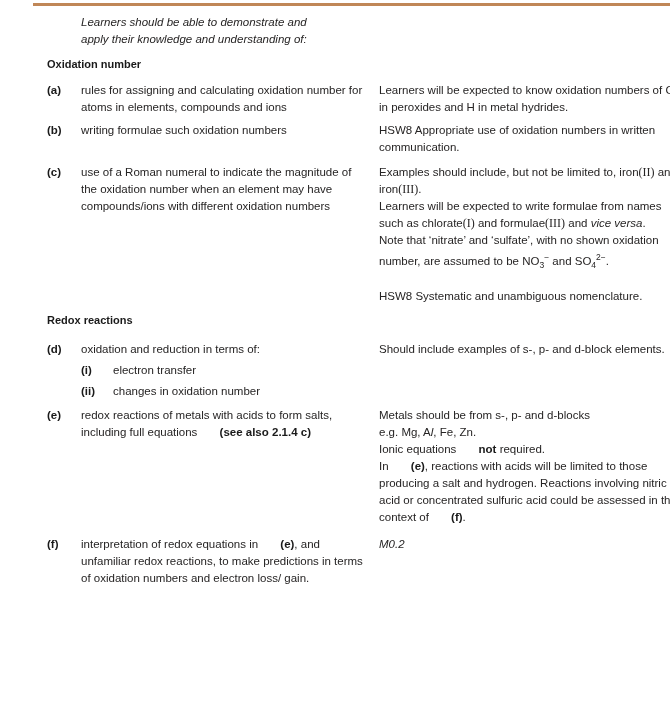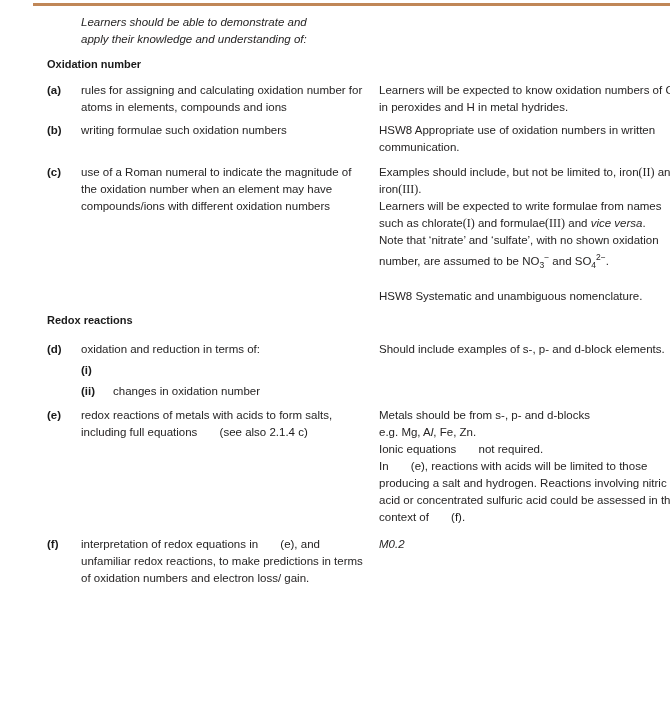--- a/index.html
+++ b/index.html
@@ -43,21 +43,21 @@
     display:grid;grid-template-columns:32px 1fr;
     margin-top:4px;
   }
   .mt-6{margin-top:6px;}
   .mt-7{margin-top:7px;}
   .mt-8{margin-top:8px;}
   .mt-9{margin-top:9px;}
   .mt-10{margin-top:10px;}
   .mt-12{margin-top:12px;}
   
-  .s-b{font-weight:normal;color:#1a1a1a;padding-left:19px;}
+  .s-b{font-weight:bold;color:#1a1a1a;padding-left:19px;}
   .s-i{font-style:italic;}
   .s-sub{font-size:8.5px;vertical-align:-3.5px;}
   .s-sup{font-size:8.5px;vertical-align:4.5px;}
   .s-serif{font-family:"Liberation Serif", serif;font-size:12px;}
 </style>
 </head>
 <body>
 
 <div id="page">
 
@@ -104,20 +104,21 @@
     </div>
 
     <div class="section-heading mt-7">Redox reactions</div>
 
     <div class="row mt-12">
       <div class="row-label">(d)</div>
       <div class="topic-cell">
         <div class="p"><span>oxidation and reduction in terms of:</span></div>
         <div class="subrow">
           <div class="row-label">(i)</div>
+          <div>electron transfer</div>
         </div>
         <div class="subrow">
           <div class="row-label">(ii)</div>
           <div>changes in oxidation number</div>
         </div>
       </div>
       <div class="guidance-cell">
         <div class="p"><span>Should include examples of s-, p- and d-block elements.</span></div>
       </div>
     </div>

